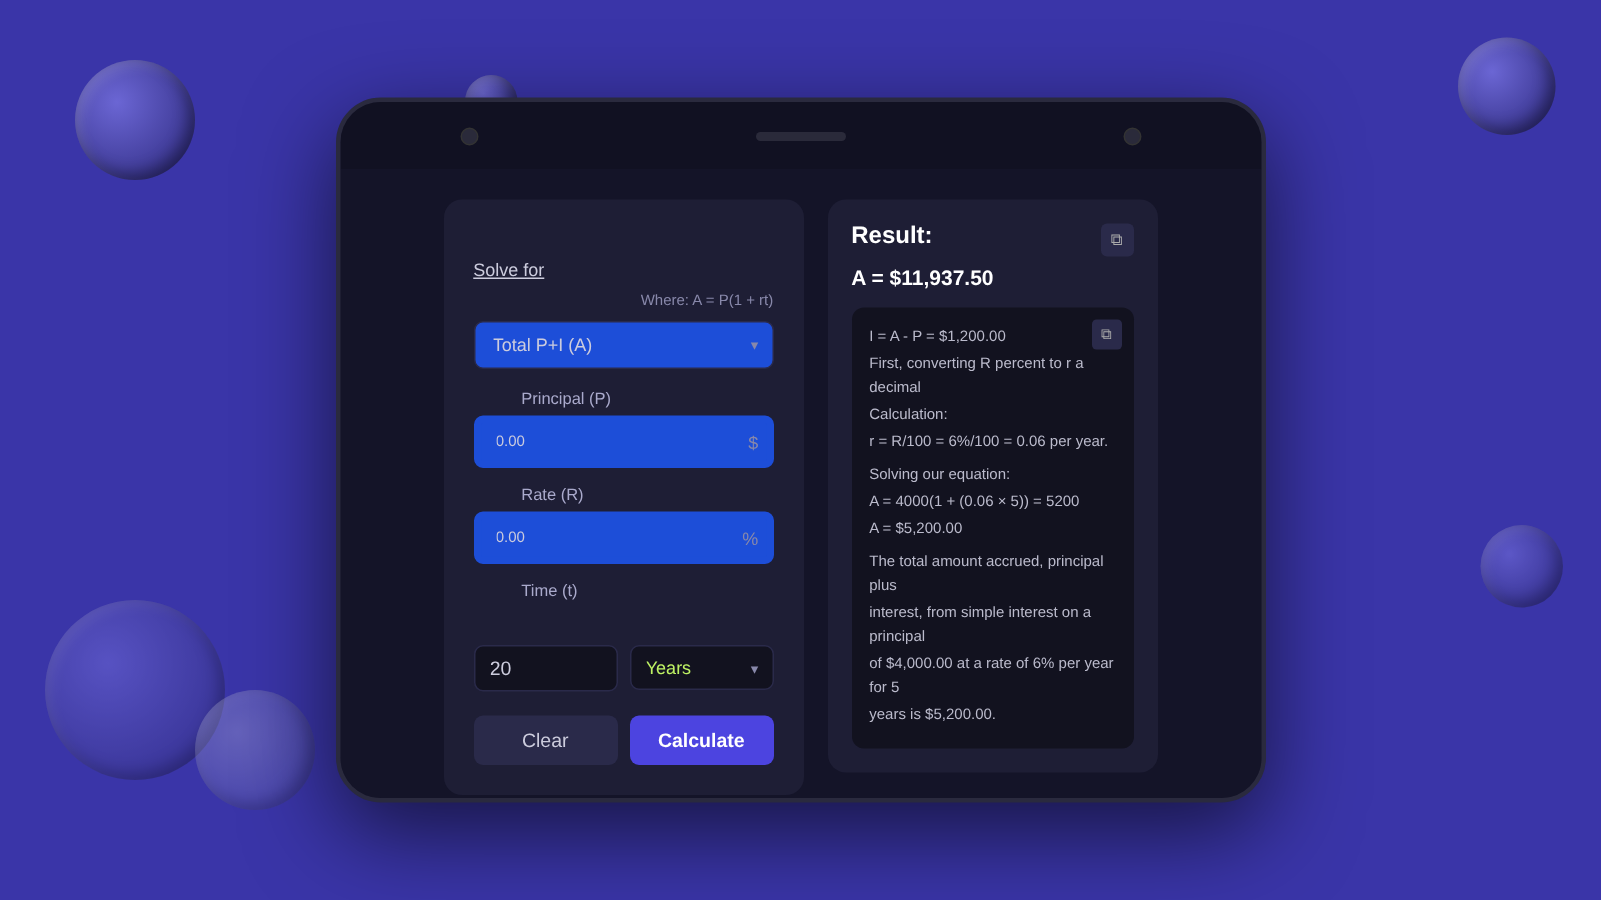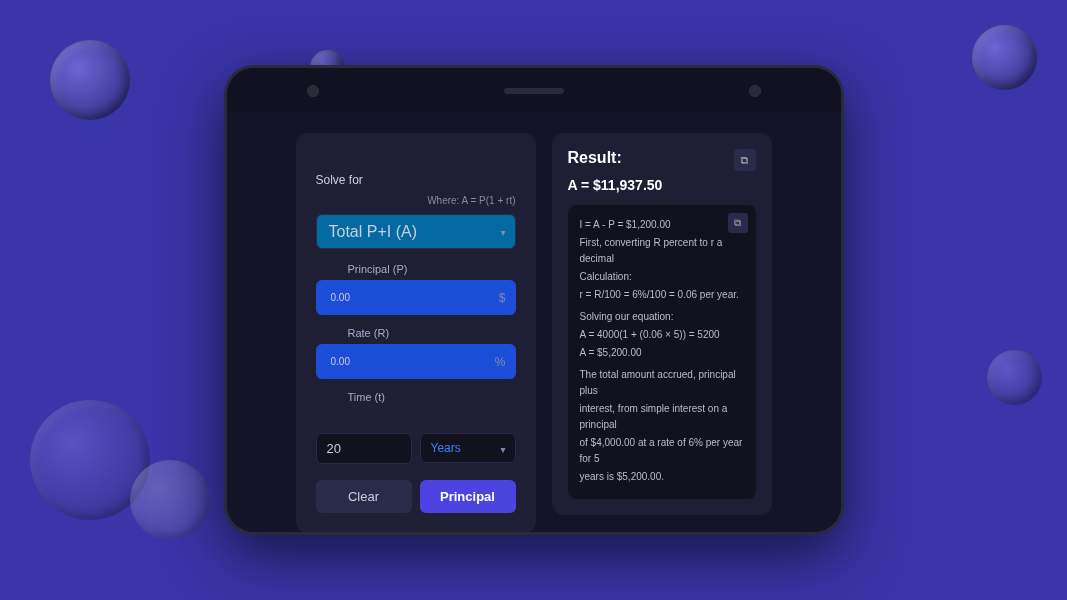--- a/index.html
+++ b/index.html
@@ -104,40 +104,41 @@
       display: flex;
       justify-content: space-between;
       align-items: center;
       margin-bottom: 8px;
     }
 
     .solve-for-label span:first-child {
       color: #ccccdd;
       font-size: 12px;
       font-weight: 500;
+      text-decoration: underline;
     }
 
     .formula-label {
       color: #8888aa;
       font-size: 10px;
       margin-top: 42px;
     }
 
     .select-wrapper {
       position: relative;
       margin-bottom: 14px;
     }
 
     .calc-select {
       width: 100%;
-      background: #0369a1;
+      background: #1d4ed8;
       border: 1px solid #2a2a4a;
       border-radius: 6px;
       color: #ccccdd;
-      font-size: 16px;
+      font-size: 12px;
       padding: 8px 12px;
       appearance: none;
       cursor: pointer;
     }
 
     .select-arrow {
       position: absolute;
       right: 10px;
       top: 50%;
       transform: translateY(-50%);
@@ -204,21 +205,21 @@
       color: #ccccdd;
       font-size: 13px;
       padding: 7px 10px;
     }
 
     .calc-time-select {
       width: 100%;
       background: #12121f;
       border: 1px solid #2a2a4a;
       border-radius: 6px;
-      color: #3b82f6;
+      color: #bef264;
       font-size: 12px;
       padding: 7px 24px 7px 10px;
       appearance: none;
       cursor: pointer;
     }
 
     .btn-row {
       display: flex;
       gap: 8px;
       margin-top: 16px;
@@ -380,21 +381,21 @@
           </div>
           <div class="time-select-wrapper">
             <select class="calc-time-select"><option>Years</option><option>Months</option><option>Days</option></select>
             <span class="select-arrow">▾</span>
           </div>
         </div>
       </div>
 
       <div class="btn-row">
         <button class="btn-clear">Clear</button>
-        <button class="btn-calculate">Principal</button>
+        <button class="btn-calculate">Calculate</button>
       </div>
     </div>
 
     <div class="result-panel">
       <div class="result-header">
         <span class="result-title">Result:</span>
         <div class="copy-icon">
           <span style="font-size:11px; color:#aaa;">⧉</span>
         </div>
       </div>

